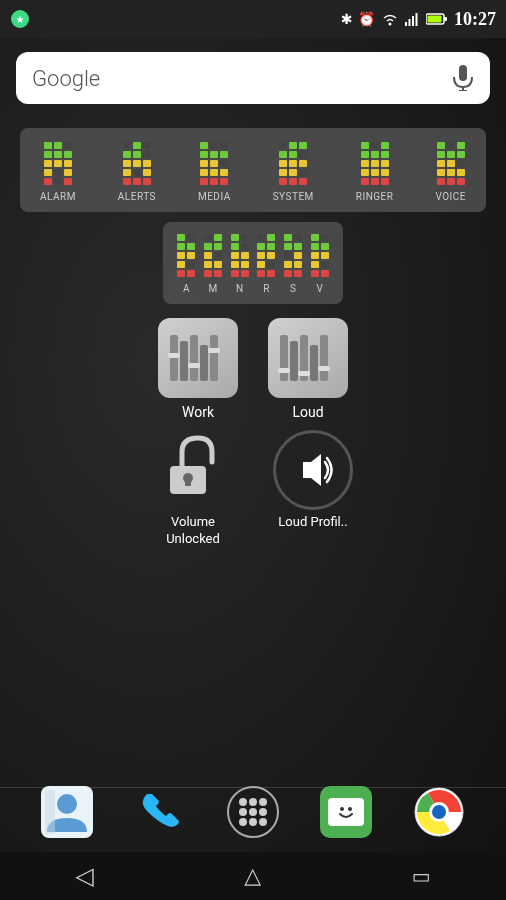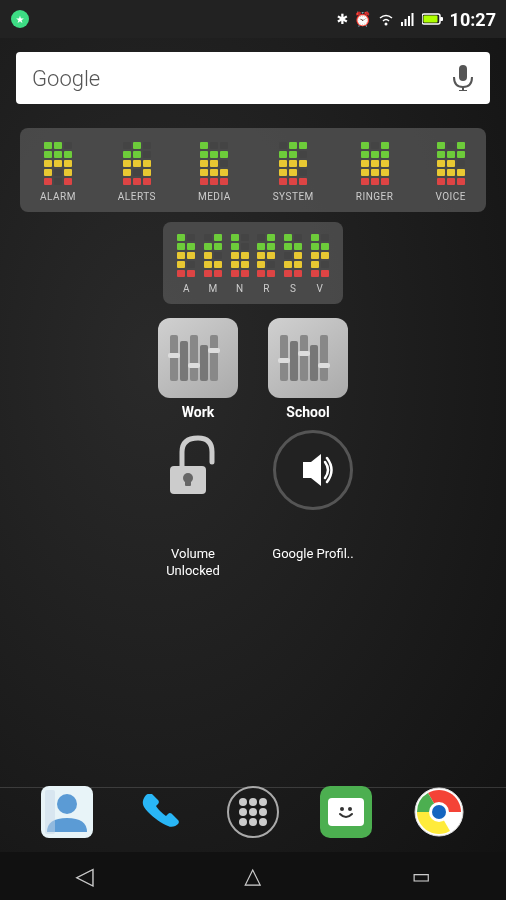--- a/index.html
+++ b/index.html
@@ -41,29 +41,30 @@
     .status-right {
       display: flex;
       align-items: center;
       gap: 6px;
     }
 
     .status-time {
       color: white;
       font-size: 18px;
       font-weight: bold;
+      font-family: Liberation Serif, serif;
     }
 
     
     .search-bar {
       position: relative;
       z-index: 10;
       margin: 14px 16px;
       background: white;
-      border-radius: 4px;
+      border-radius: 12px;
       height: 52px;
       display: flex;
       align-items: center;
       padding: 0 16px;
       justify-content: space-between;
     }
 
     .search-bar-text {
       color: #555;
       font-size: 22px;
@@ -174,36 +175,34 @@
       display: flex;
       align-items: center;
       justify-content: center;
       margin-bottom: 6px;
     }
 
     .profile-label {
       color: white;
       font-size: 14px;
       text-align: center;
-      font-weight: bold;
     }
 
     
     .special-row {
       display: flex;
       justify-content: center;
       gap: 10px;
     }
 
     .special-item {
       display: flex;
       flex-direction: column;
       align-items: center;
       width: 110px;
-      gap: 32px;
     }
 
     .unlock-icon-wrap {
       width: 80px;
       height: 80px;
       display: flex;
       align-items: center;
       justify-content: center;
       margin-bottom: 4px;
     }
@@ -643,37 +642,37 @@
           <rect x="42" y="2" width="8" height="46" rx="2" fill="#888"></rect>
 
           <rect x="0" y="20" width="12" height="5" rx="2" fill="#ddd"></rect>
           <rect x="20" y="30" width="12" height="5" rx="2" fill="#ddd"></rect>
           <rect x="40" y="15" width="12" height="5" rx="2" fill="#ddd"></rect>
         </svg>
       </div>
       <span class="profile-label">Work</span>
     </div>
 
+
+
     <div class="profile-item">
       <div class="profile-icon-bg">
         <svg width="60" height="50" viewBox="0 0 60 50">
           <rect x="2" y="2" width="8" height="46" rx="2" fill="#888"></rect>
           <rect x="12" y="8" width="8" height="40" rx="2" fill="#777"></rect>
           <rect x="22" y="2" width="8" height="46" rx="2" fill="#888"></rect>
           <rect x="32" y="12" width="8" height="36" rx="2" fill="#777"></rect>
           <rect x="42" y="2" width="8" height="46" rx="2" fill="#888"></rect>
-          <rect x="0" y="25" width="12" height="5" rx="2" fill="#ddd"></rect>
-          <rect x="20" y="18" width="12" height="5" rx="2" fill="#ddd"></rect>
-          <rect x="40" y="30" width="12" height="5" rx="2" fill="#ddd"></rect>
+          <rect x="0" y="35" width="12" height="5" rx="2" fill="#ddd"></rect>
+          <rect x="20" y="38" width="12" height="5" rx="2" fill="#ddd"></rect>
+          <rect x="40" y="33" width="12" height="5" rx="2" fill="#ddd"></rect>
         </svg>
       </div>
-      <span class="profile-label">School</span>
-    </div>
-
-
+      <span class="profile-label">Loud</span>
+    </div>
   </div>
 
   <div class="special-row">
 
     <div class="special-item">
       <div class="unlock-icon-wrap">
         <svg width="58" height="72" viewBox="0 0 58 72">
 
           <path d="M18 32 L18 18 Q18 4 34 4 Q48 4 48 18 L48 28" stroke="#ccc" stroke-width="5" fill="none" stroke-linecap="round"></path>
 
@@ -689,21 +688,21 @@
     <div class="special-item">
       <div class="audio-icon-wrap">
         <svg width="48" height="48" viewBox="0 0 48 48">
 
           <polygon points="14,16 22,16 32,8 32,40 22,32 14,32" fill="white"></polygon>
 
           <path d="M36 16 Q42 24 36 32" stroke="white" stroke-width="2.5" fill="none" stroke-linecap="round"></path>
           <path d="M38 12 Q47 24 38 36" stroke="white" stroke-width="2.5" fill="none" stroke-linecap="round"></path>
         </svg>
       </div>
-      <span class="special-label">Google Profil..</span>
+      <span class="special-label">Loud Profil..</span>
     </div>
   </div>
 </div>
 
 <div class="dock-separator"></div>
 
 <div class="dock">
 
   <div class="dock-item">
     <svg width="52" height="52" viewBox="0 0 52 52">

